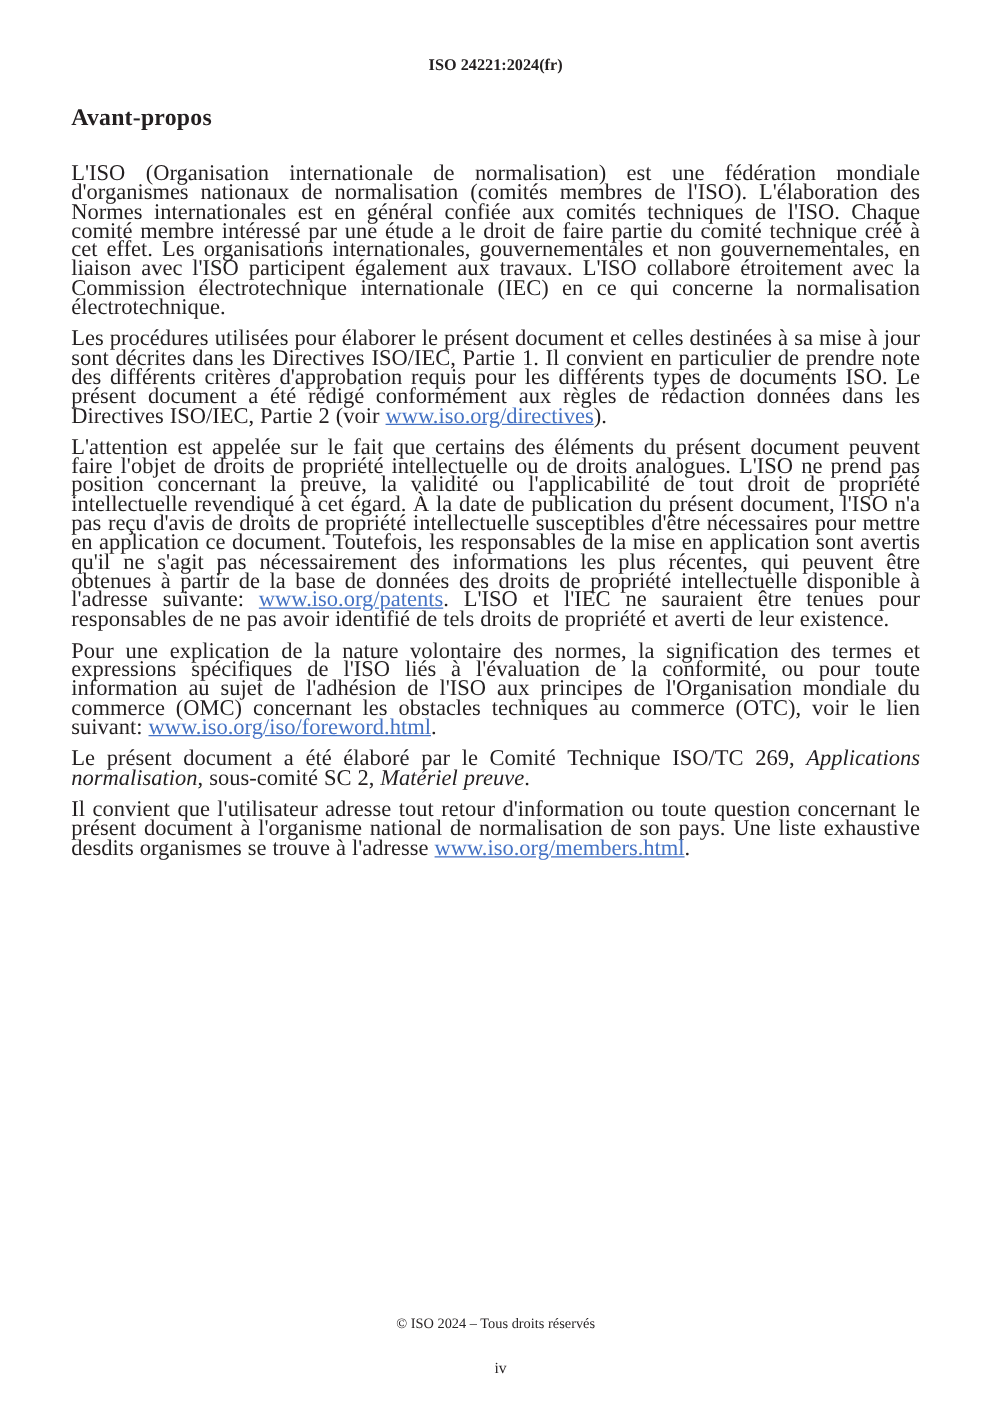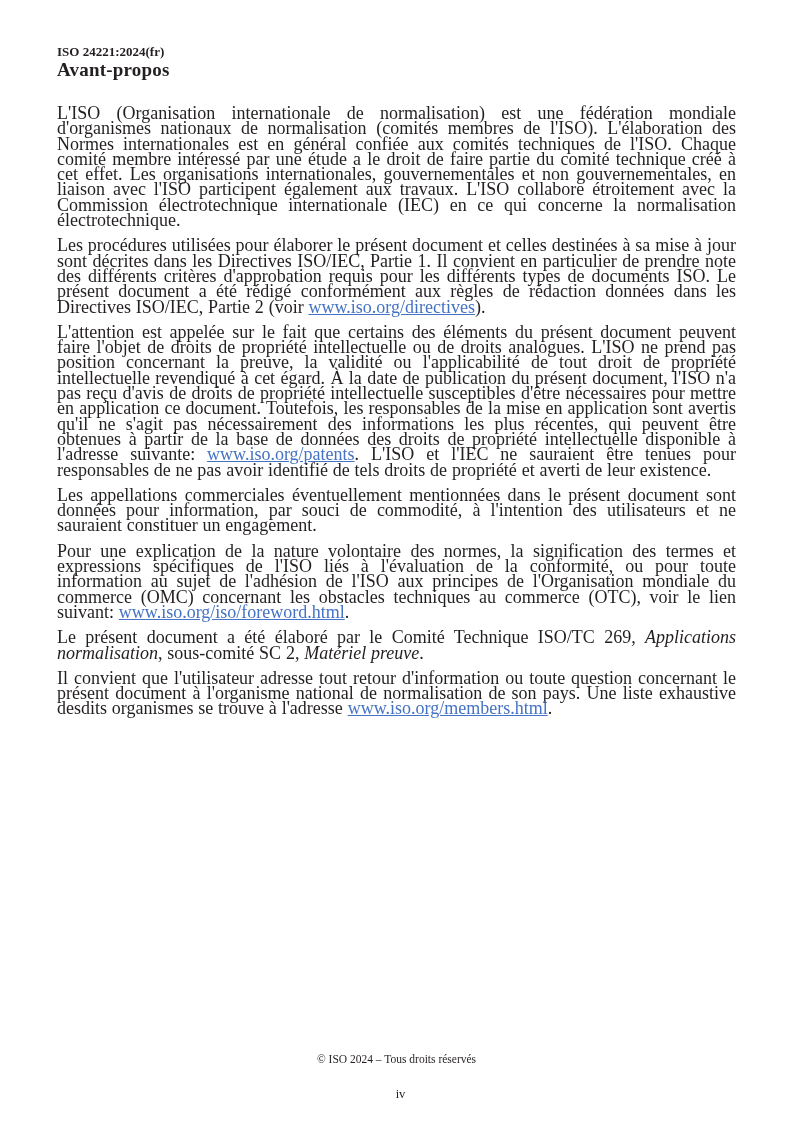--- a/index.html
+++ b/index.html
@@ -13,23 +13,25 @@
     height: 1122px;
     margin: 0 auto;
     box-sizing: border-box;
     padding: 44px 57px 0 57px;
     background: #ffffff;
     font-family: "Liberation Serif", "DejaVu Serif", serif;
     color: #231f20;
     overflow: hidden;
   }
   .doc-header {
+    text-align: center;
     font-weight: bold;
     font-size: 13px;
     line-height: 15px;
+    margin-bottom: 25px;
   }
   .title {
     font-size: 19px;
     font-weight: bold;
     margin: 0 0 25px 0;
     letter-spacing: 0.2px;
   }
   .body p {
     margin: 0 0 10px 0;
     font-size: 18px;
@@ -68,21 +70,20 @@
   <div class="doc-header">
     <span>ISO 24221:2024(fr)</span>
   </div>
 
   <h1 class="title">Avant-propos</h1>
 
   <div class="body">
       <p><span>L'ISO (Organisation internationale de normalisation) est une fédération mondiale d'organismes nationaux de normalisation (comités membres de l'ISO). L'élaboration des Normes internationales est en général confiée aux comités techniques de l'ISO. Chaque comité membre intéressé par une étude a le droit de faire partie du comité technique créé à cet effet. Les organisations internationales, gouvernementales et non gouvernementales, en liaison avec l'ISO participent également aux travaux. L'ISO collabore étroitement avec la Commission électrotechnique internationale (IEC) en ce qui concerne la normalisation électrotechnique.</span></p>
       <p><span>Les procédures utilisées pour élaborer le présent document et celles destinées à sa mise à jour sont décrites dans les Directives ISO/IEC, Partie 1. Il convient en particulier de prendre note des différents critères d'approbation requis pour les différents types de documents ISO. Le présent document a été rédigé conformément aux règles de rédaction données dans les Directives ISO/IEC, Partie 2 (voir </span><a href="#">www.iso.org/directives</a><span>).</span></p>
       <p><span>L'attention est appelée sur le fait que certains des éléments du présent document peuvent faire l'objet de droits de propriété intellectuelle ou de droits analogues. L'ISO ne prend pas position concernant la preuve, la validité ou l'applicabilité de tout droit de propriété intellectuelle revendiqué à cet égard. À la date de publication du présent document, l'ISO n'a pas reçu d'avis de droits de propriété intellectuelle susceptibles d'être nécessaires pour mettre en application ce document. Toutefois, les responsables de la mise en application sont avertis qu'il ne s'agit pas nécessairement des informations les plus récentes, qui peuvent être obtenues à partir de la base de données des droits de propriété intellectuelle disponible à l'adresse suivante: </span><a href="#">www.iso.org/patents</a><span>. L'ISO et l'IEC ne sauraient être tenues pour responsables de ne pas avoir identifié de tels droits de propriété et averti de leur existence.</span></p>
-      <p><span>Les appellations commerciales éventuellement mentionnées dans le présent document sont données pour information, par souci de commodité, à l'intention des utilisateurs et ne sauraient constituer un engagement.</span></p>
       <p><span>Pour une explication de la nature volontaire des normes, la signification des termes et expressions spécifiques de l'ISO liés à l'évaluation de la conformité, ou pour toute information au sujet de l'adhésion de l'ISO aux principes de l'Organisation mondiale du commerce (OMC) concernant les obstacles techniques au commerce (OTC), voir le lien suivant: </span><a href="#">www.iso.org/iso/foreword.html</a><span>.</span></p>
       <p><span>Le présent document a été élaboré par le Comité Technique ISO/TC 269, </span><span class="italic">Applications normalisation</span><span>, sous-comité SC 2, </span><span class="italic">Matériel preuve</span><span>.</span></p>
       <p><span>Il convient que l'utilisateur adresse tout retour d'information ou toute question concernant le présent document à l'organisme national de normalisation de son pays. Une liste exhaustive desdits organismes se trouve à l'adresse </span><a href="#">www.iso.org/members.html</a><span>.</span></p>
     </div>
 
   <div class="footer-copyright">© ISO 2024 – Tous droits réservés</div>
   <div class="footer-pagenum">iv</div>
 </div>
 
 </body></html>

